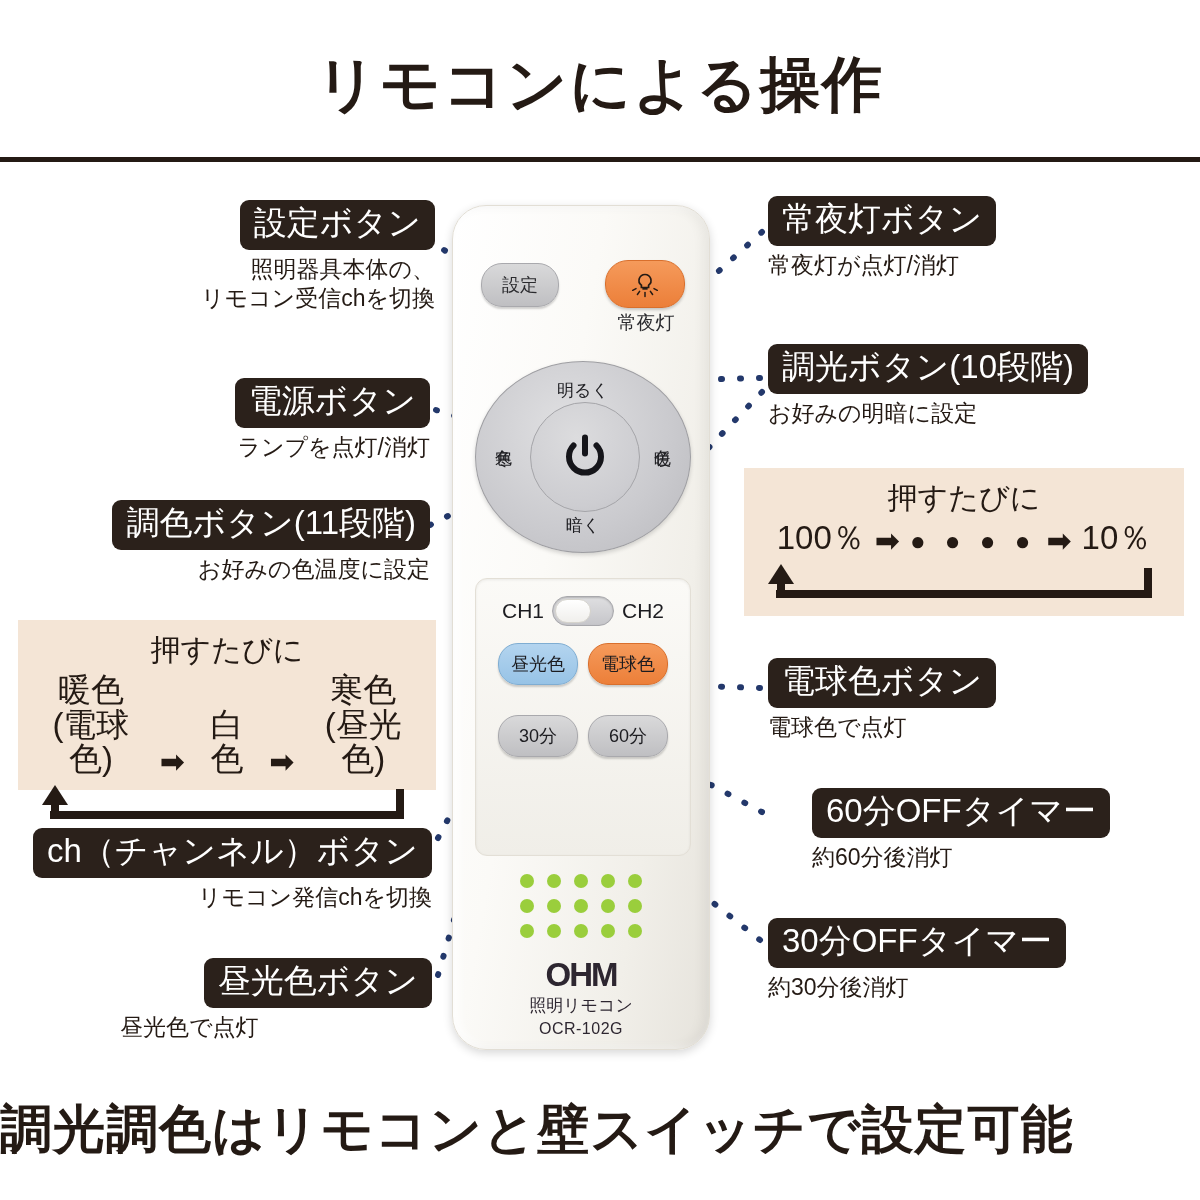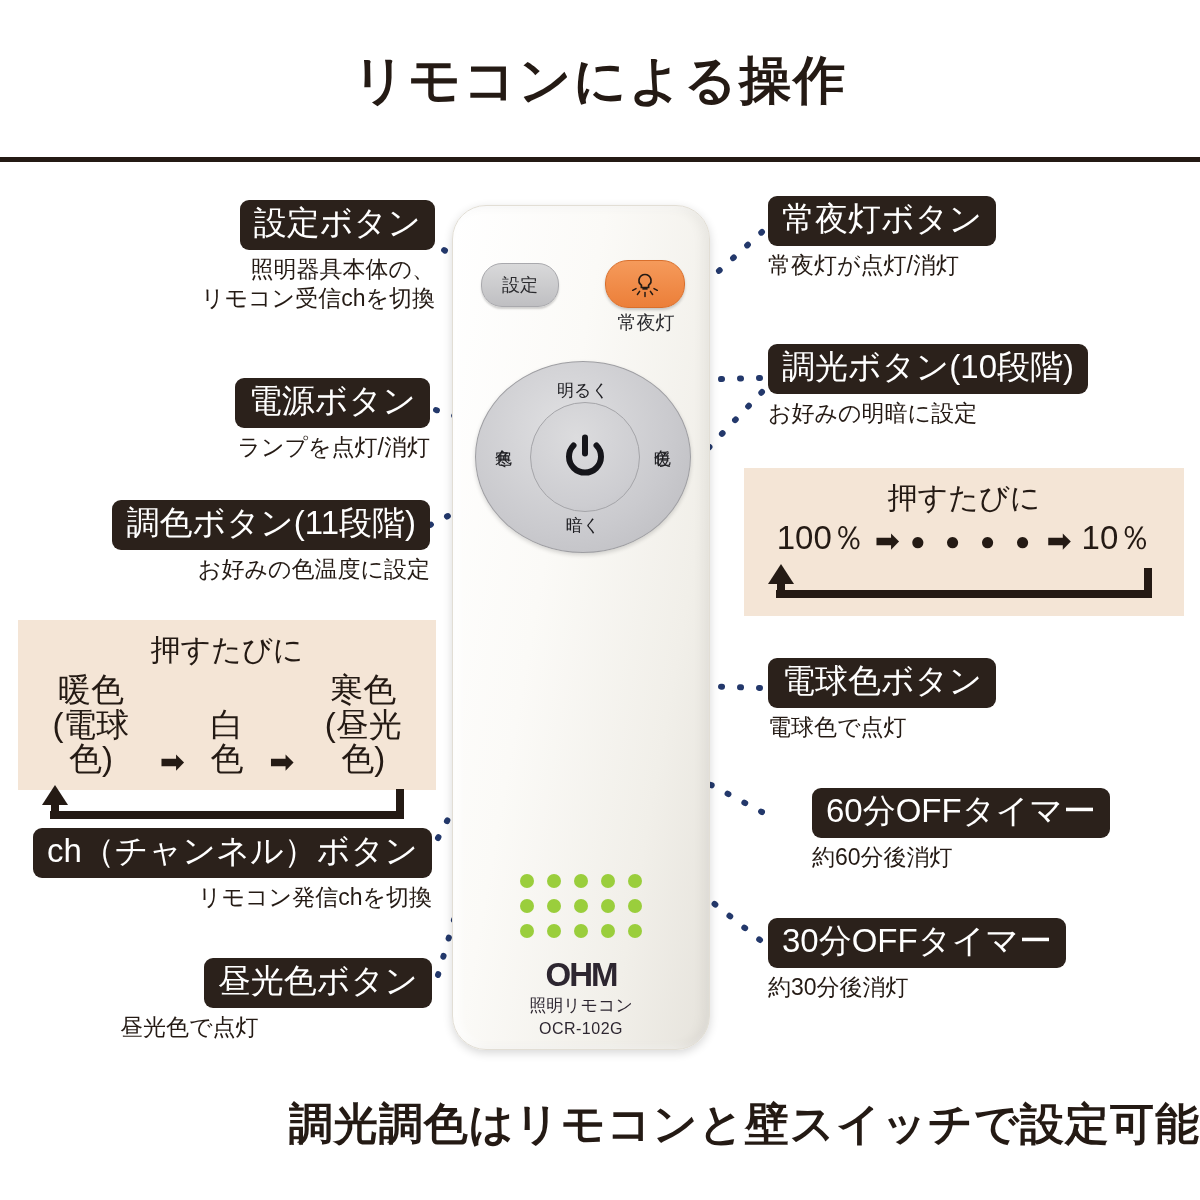--- a/index.html
+++ b/index.html
@@ -10,33 +10,33 @@
     color:#241a14;
     overflow:hidden;
     position:relative;
   }
   #root{position:absolute;inset:0;}
 
   
   .page-title{
     position:absolute;left:0;top:52px;width:1200px;
     text-align:center;
-    font-size:52px;font-weight:700;letter-spacing:2px;
+    font-size:60px;font-weight:700;letter-spacing:2px;
     color:#241a14;
     line-height:1.1;
   }
   .title-rule{
     position:absolute;left:0;top:157px;width:1200px;height:5px;
     background:#241a14;
   }
 
   
   .footer-note{
     position:absolute;left:0;top:1095px;width:1200px;
-    text-align:right;font-size:44px;font-weight:700;letter-spacing:1px;
+    text-align:left;font-size:52px;font-weight:700;letter-spacing:1px;
     color:#241a14;
   }
 
   
   .callout{position:absolute;}
   .chip{
     display:inline-block;
     background:#2b211b;color:#ffffff;
     border-radius:9px;
     padding:5px 14px 8px 14px;
@@ -361,20 +361,41 @@
       <div class="dial-lbl dial-left">寒色</div>
       <div class="dial-lbl dial-right">暖色</div>
       <div class="dial-inner">
         <svg class="power-ico" width="56" height="56" viewBox="0 0 56 56">
           <path d="M16.5 16.5a16 16 0 1 0 23 0" fill="none" stroke="#15151a" stroke-width="6" stroke-linecap="round"></path>
           <path d="M28 8.5v16" fill="none" stroke="#15151a" stroke-width="6" stroke-linecap="round"></path>
         </svg>
       </div>
     </div>
 
+    <div class="lower-panel">
+      <div class="ch-row">
+        <span class="ch-txt">CH1</span>
+        <span class="ch-switch">
+            <span class="ch-knob"></span>
+          </span>
+        <span class="ch-txt">CH2</span>
+      </div>
+      <div class="pill pill-day">
+        <span>昼光色</span>
+      </div>
+      <div class="pill pill-warm">
+        <span>電球色</span>
+      </div>
+      <div class="pill pill-30">
+        <span>30分</span>
+      </div>
+      <div class="pill pill-60">
+        <span>60分</span>
+      </div>
+    </div>
 
     <div class="ir-grid">
       <span class="ir-dot"></span>
       <span class="ir-dot"></span>
       <span class="ir-dot"></span>
       <span class="ir-dot"></span>
       <span class="ir-dot"></span>
       <span class="ir-dot"></span>
       <span class="ir-dot"></span>
       <span class="ir-dot"></span>

